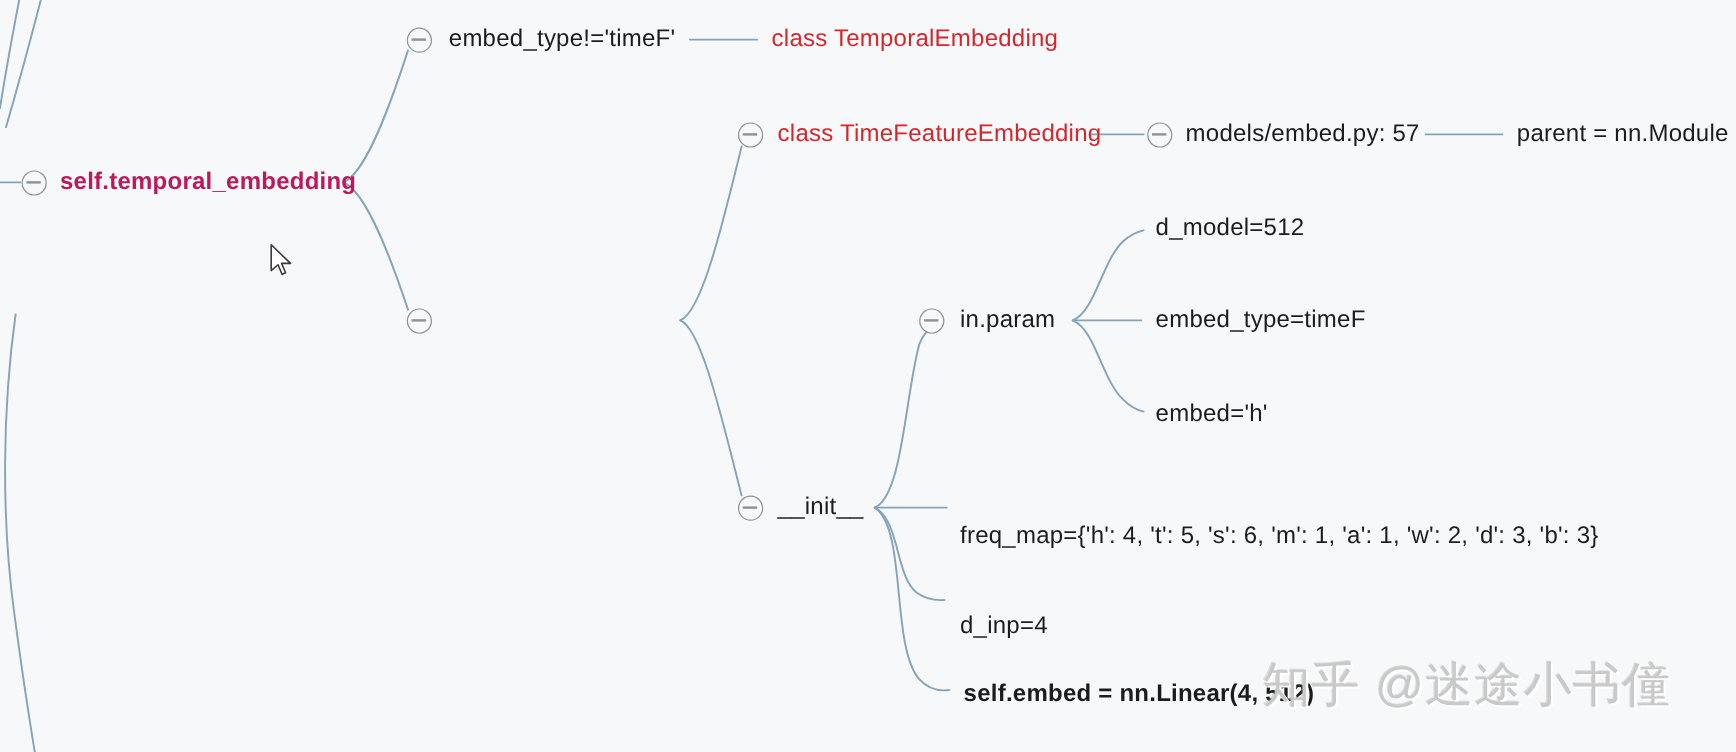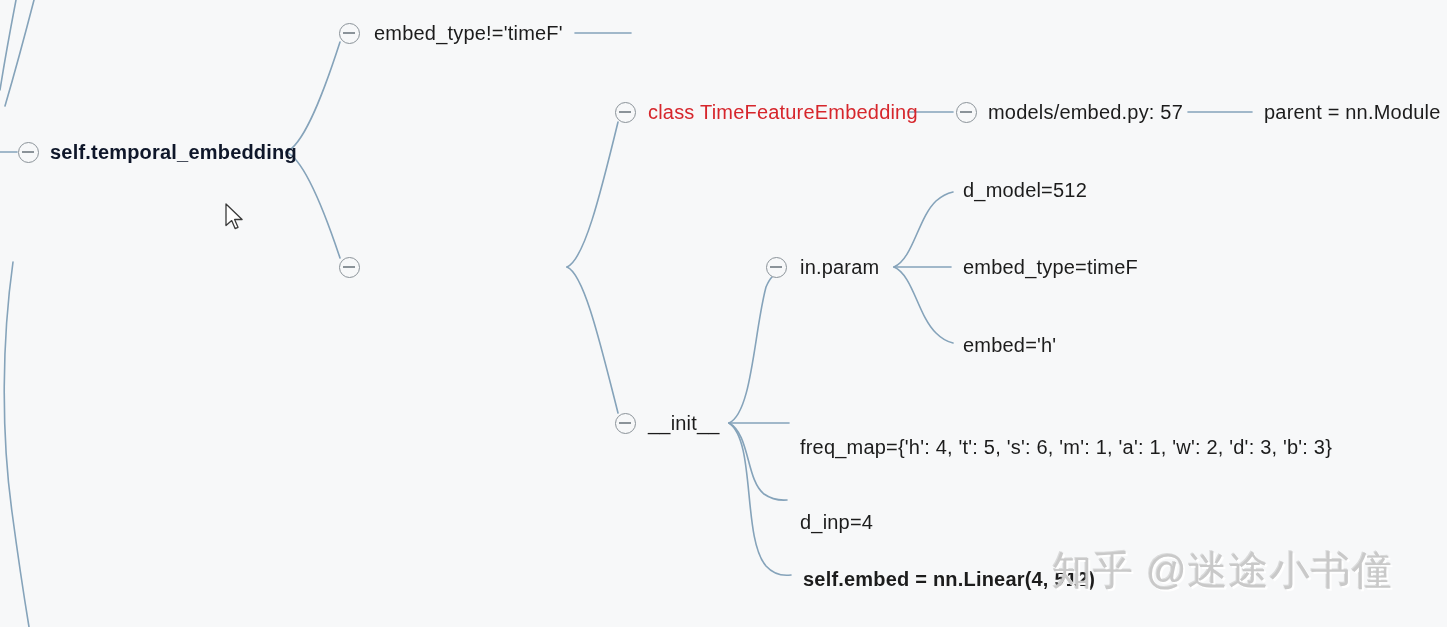--- a/index.html
+++ b/index.html
@@ -31,21 +31,21 @@
     font-size: 20px;
     color: #1c1c1c;
     z-index: 2;
     letter-spacing: 0.2px;
   }
   .node.red { color: #d6262c; }
   .node.bold { font-weight: bold; }
   .node.root {
     font-size: 20px;
     font-weight: bold;
-    color: #0f172a;
+    color: #be185d;
   }
   .toggle {
     position: absolute;
     width: 21px;
     height: 21px;
     margin: -10.5px 0 0 -10.5px;
     border: 1.5px solid #8b9399;
     border-radius: 50%;
     box-sizing: border-box;
     background: #f7f8f9;
@@ -131,20 +131,21 @@
       <span class="minus"></span>
     </div>
   <div class="toggle" style="left:625px; top:423px;">
       <span class="minus"></span>
     </div>
 
   <div class="node root" style="left:50px; top:152px;">self.temporal_embedding</div>
 
   <div class="node" style="left:374px; top:33px;">embed_type!='timeF'</div>
 
+  <div class="node red" style="left:643px; top:33px;">class TemporalEmbedding</div>
 
   <div class="node red" style="left:648px; top:112px;">class TimeFeatureEmbedding</div>
 
   <div class="node" style="left:988px; top:112px;">models/embed.py: 57</div>
 
   <div class="node" style="left:1264px; top:112px;">parent = nn.Module</div>
 
 
   <div class="node" style="left:963px; top:190px;">d_model=512</div>
 

